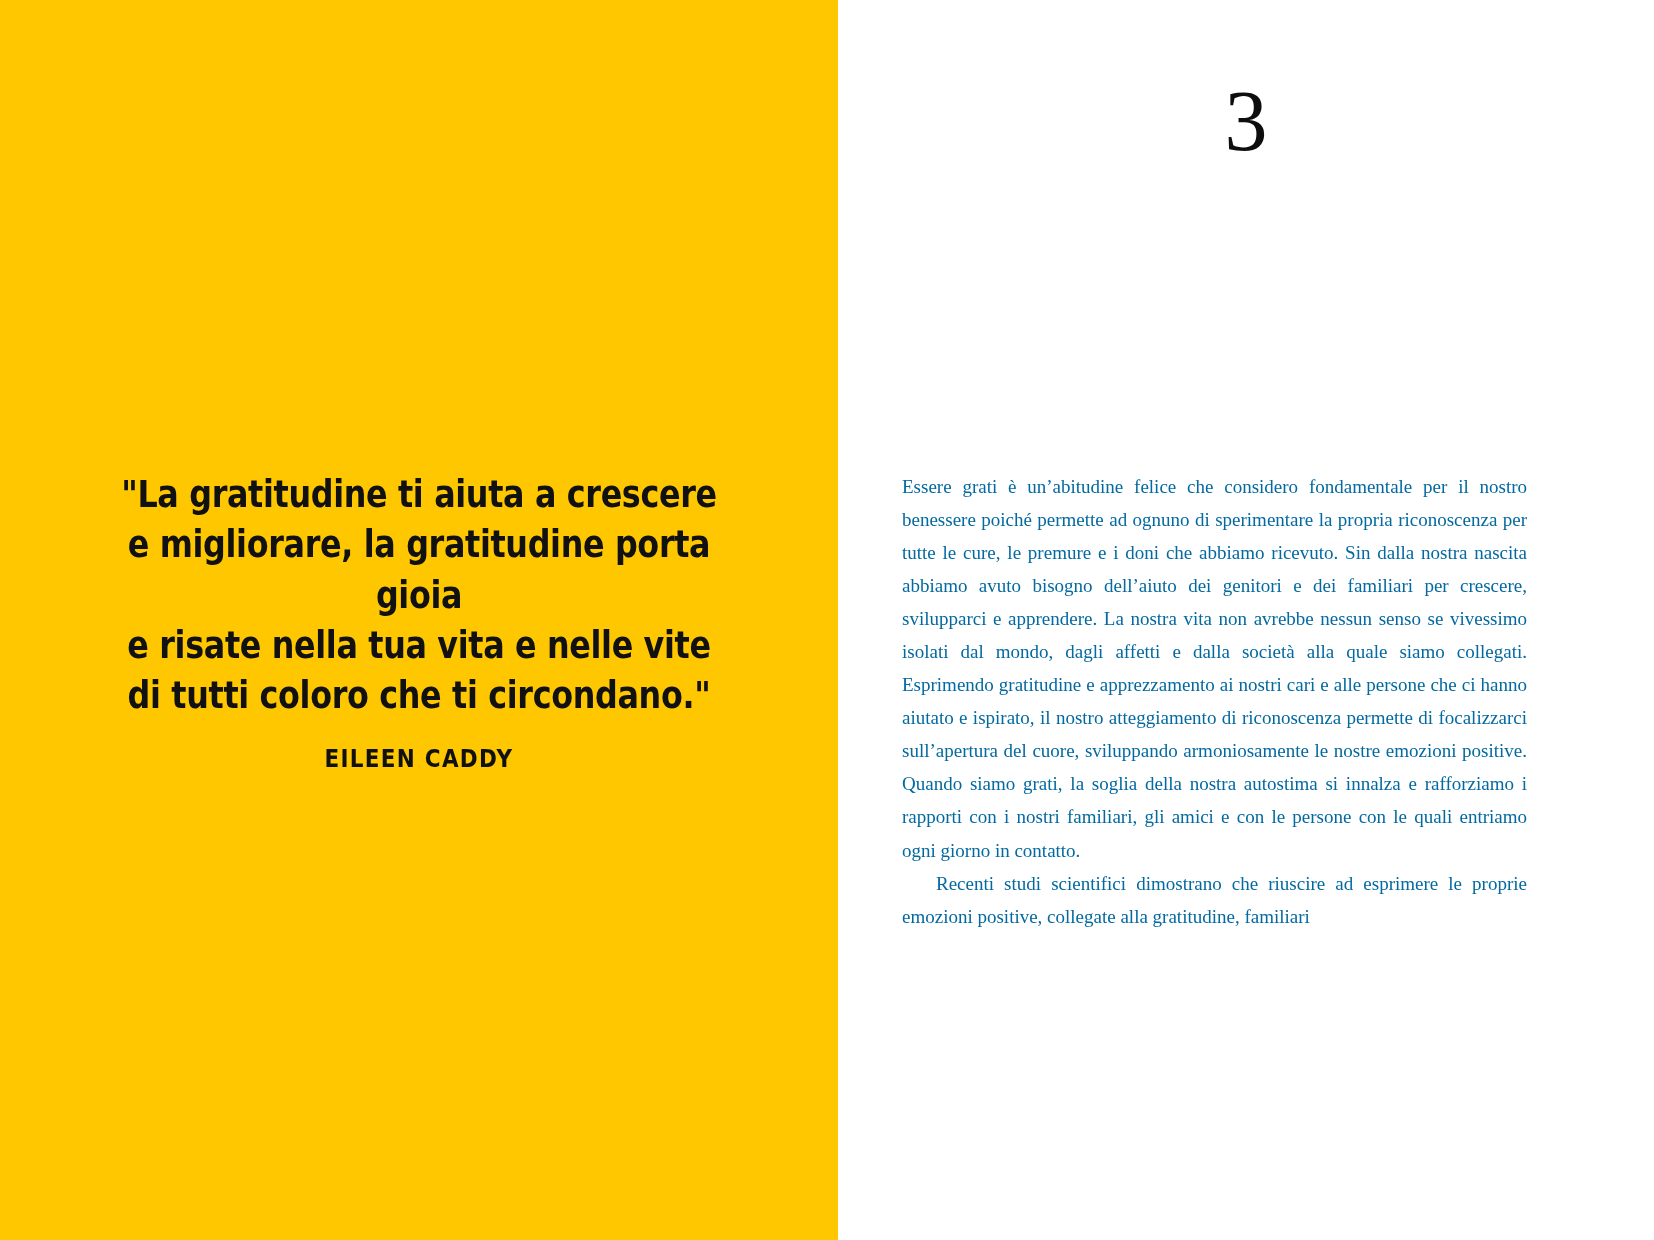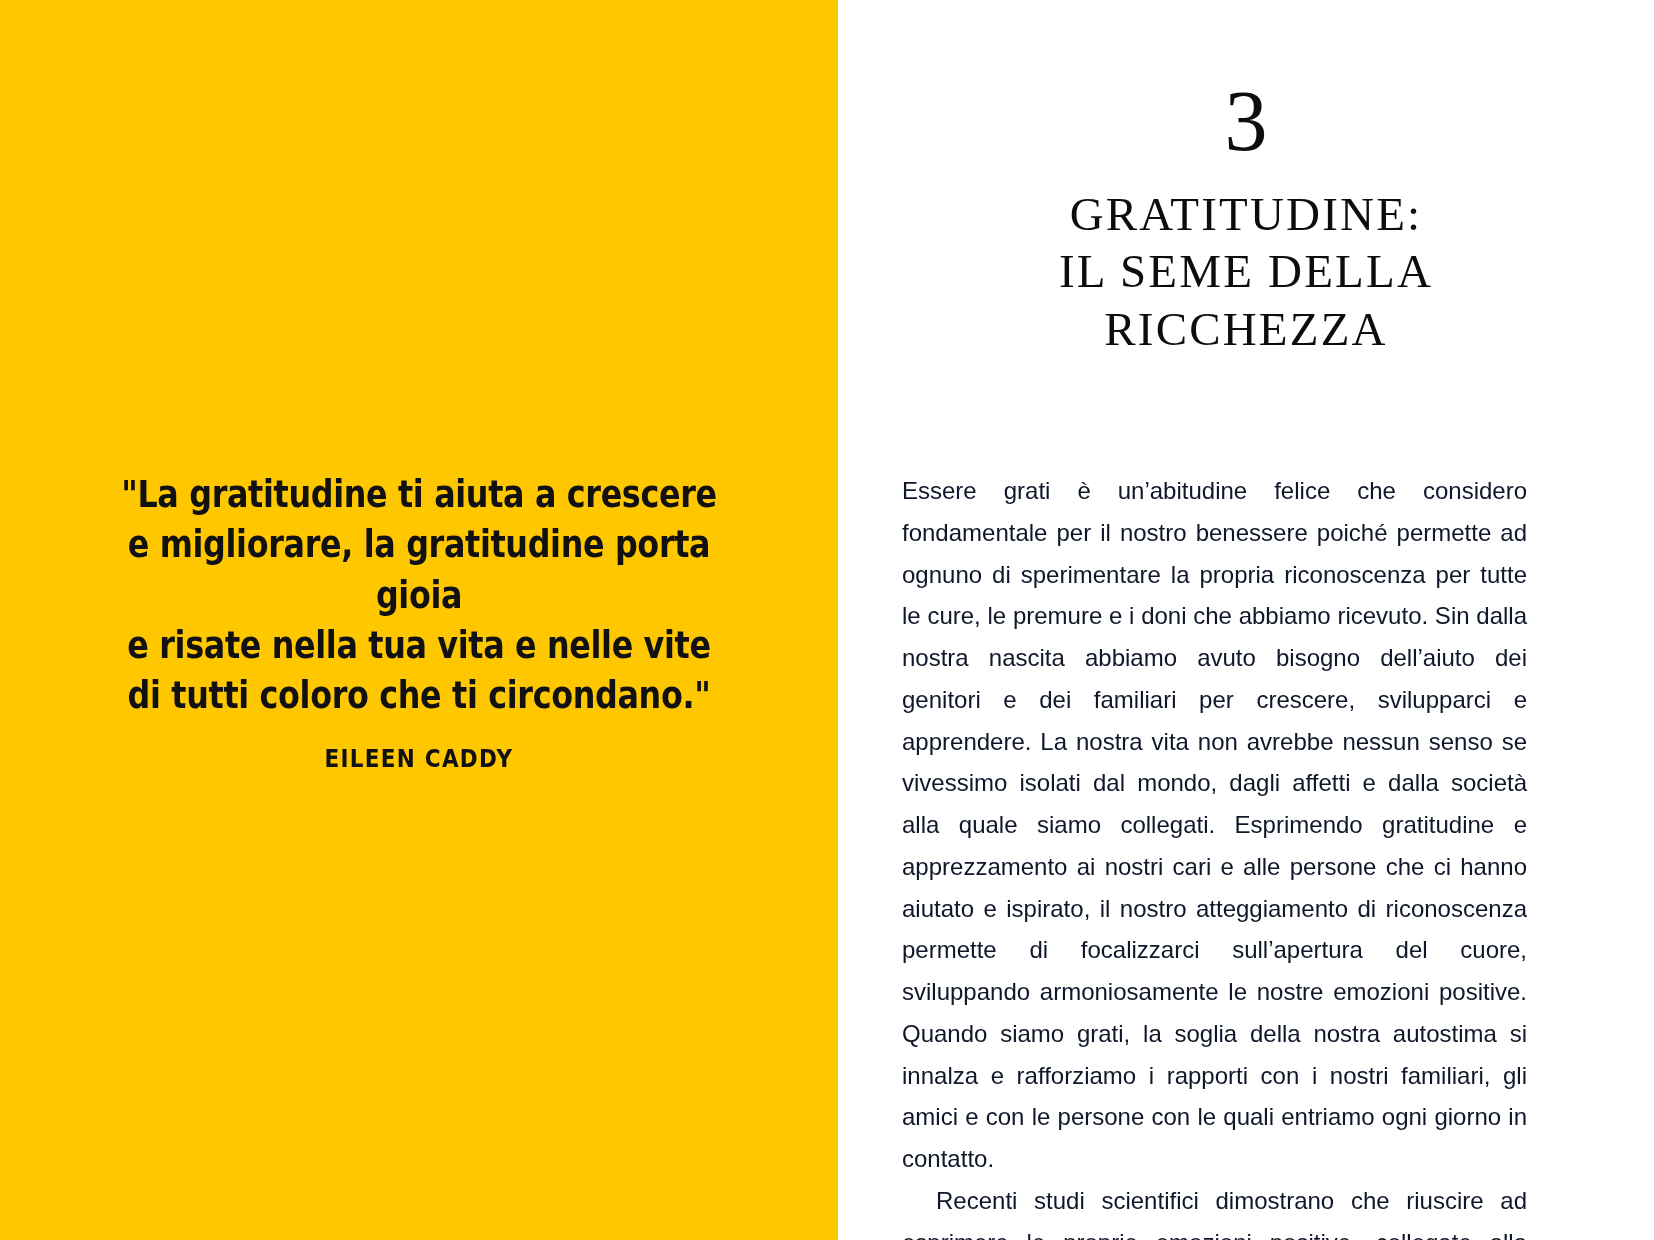--- a/index.html
+++ b/index.html
@@ -93,24 +93,24 @@
     padding: 0 90px;
   }
   .body-col {
     position: absolute;
     top: 470px;
     left: 64px;
     width: 625px;
   }
   .body-col p {
     margin: 0;
-    font-family: Liberation Sans, sans-serif;
-    font-size: 24px;
+    font-family: Liberation Serif, serif;
+    font-size: 19px;
     line-height: 1.74;
-    color: #0f172a;
+    color: #0369a1;
     text-align: justify;
     text-justify: inter-word;
     hyphens: none;
   }
   .body-col p.indent {
     text-indent: 34px;
   }
 </style>
 </head>
 <body>
@@ -123,23 +123,20 @@
 e migliorare, la gratitudine porta gioia
 e risate nella tua vita e nelle vite
 di tutti coloro che ti circondano."</div>
       <div class="quote-author">EILEEN CADDY</div>
     </div>
   </div>
 
   <div class="page-right">
     <div class="chapter-head">
       <div class="chapter-number">3</div>
-      <div class="chapter-title">GRATITUDINE:
-IL SEME DELLA
-RICCHEZZA</div>
     </div>
 
     <div class="body-col">
       <p>Essere grati è un’abitudine felice che considero fondamentale per il nostro benessere poiché permette ad ognuno di sperimentare la propria riconoscenza per tutte le cure, le premure e i doni che abbiamo ricevuto. Sin dalla nostra nascita abbiamo avuto bisogno dell’aiuto dei genitori e dei familiari per crescere, svilupparci e apprendere. La nostra vita non avrebbe nessun senso se vivessimo isolati dal mondo, dagli affetti e dalla società alla quale siamo collegati. Esprimendo gratitudine e apprezzamento ai nostri cari e alle persone che ci hanno aiutato e ispirato, il nostro atteggiamento di riconoscenza permette di focalizzarci sull’apertura del cuore, sviluppando armoniosamente le nostre emozioni positive. Quando siamo grati, la soglia della nostra autostima si innalza e rafforziamo i rapporti con i nostri familiari, gli amici e con le persone con le quali entriamo ogni giorno in contatto.</p>
       <p class="indent">Recenti studi scientifici dimostrano che riuscire ad esprimere le proprie emozioni positive, collegate alla gratitudine, familiari</p>
     </div>
   </div>
 
 </div>
 

